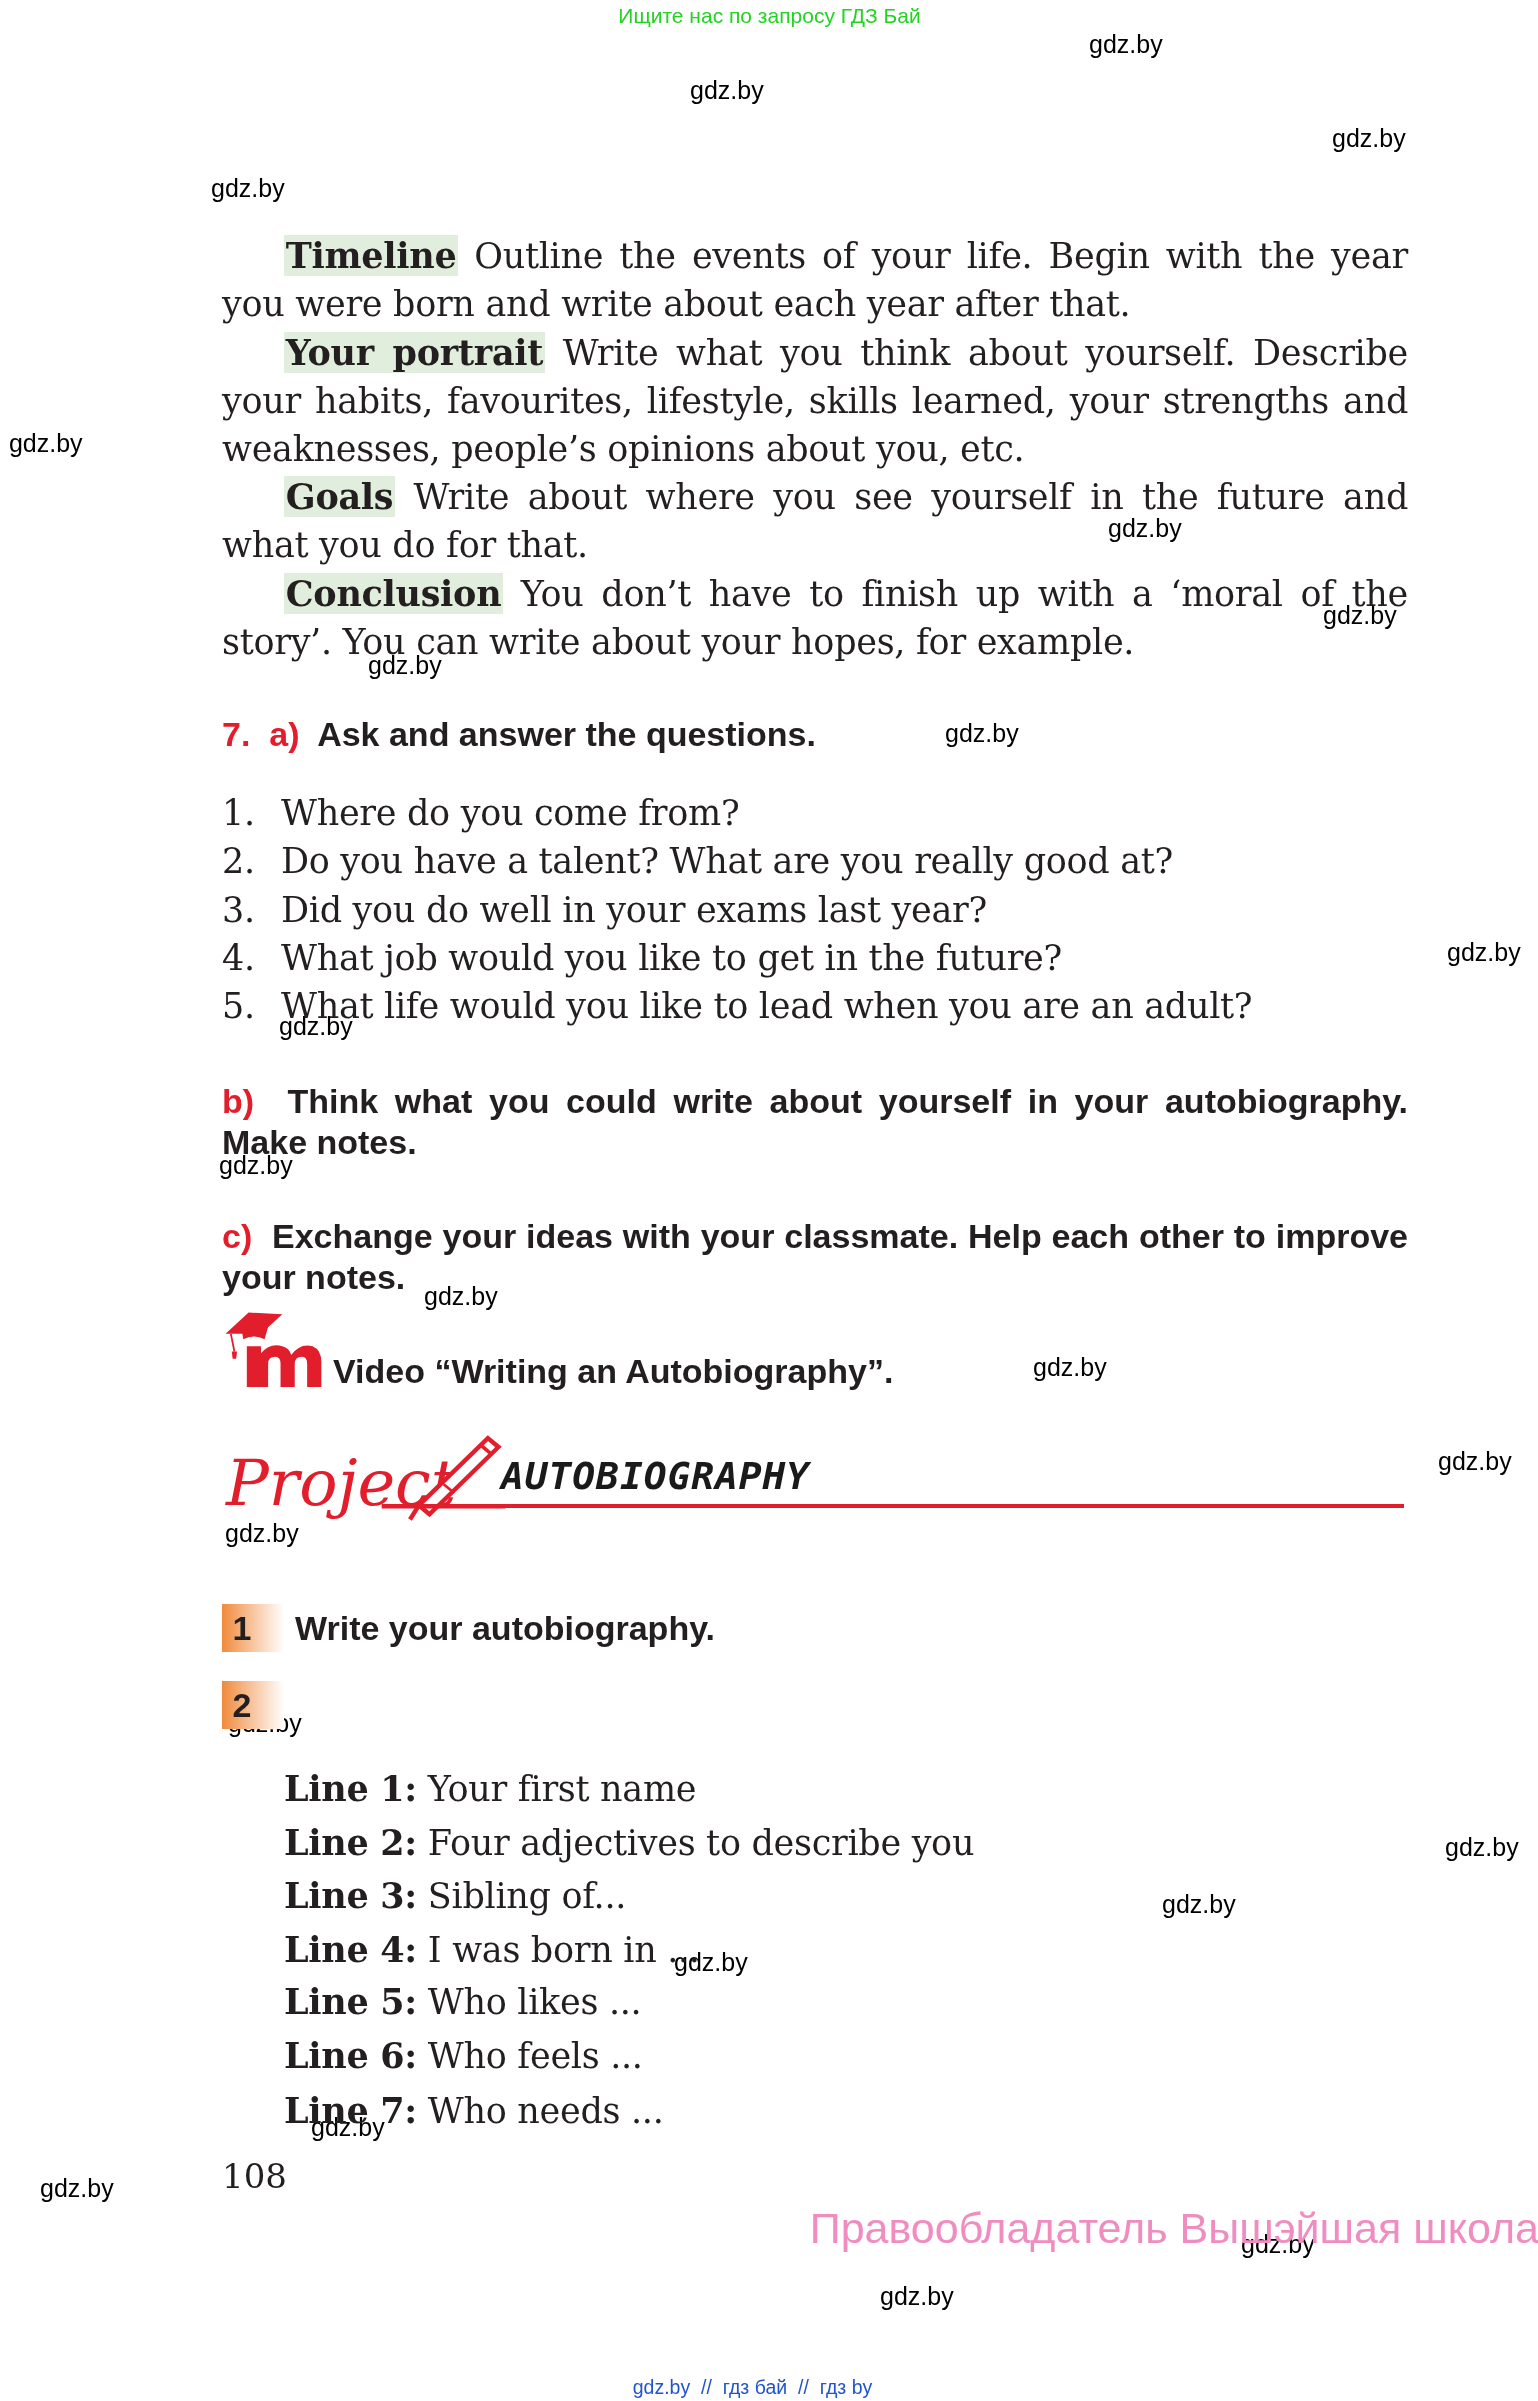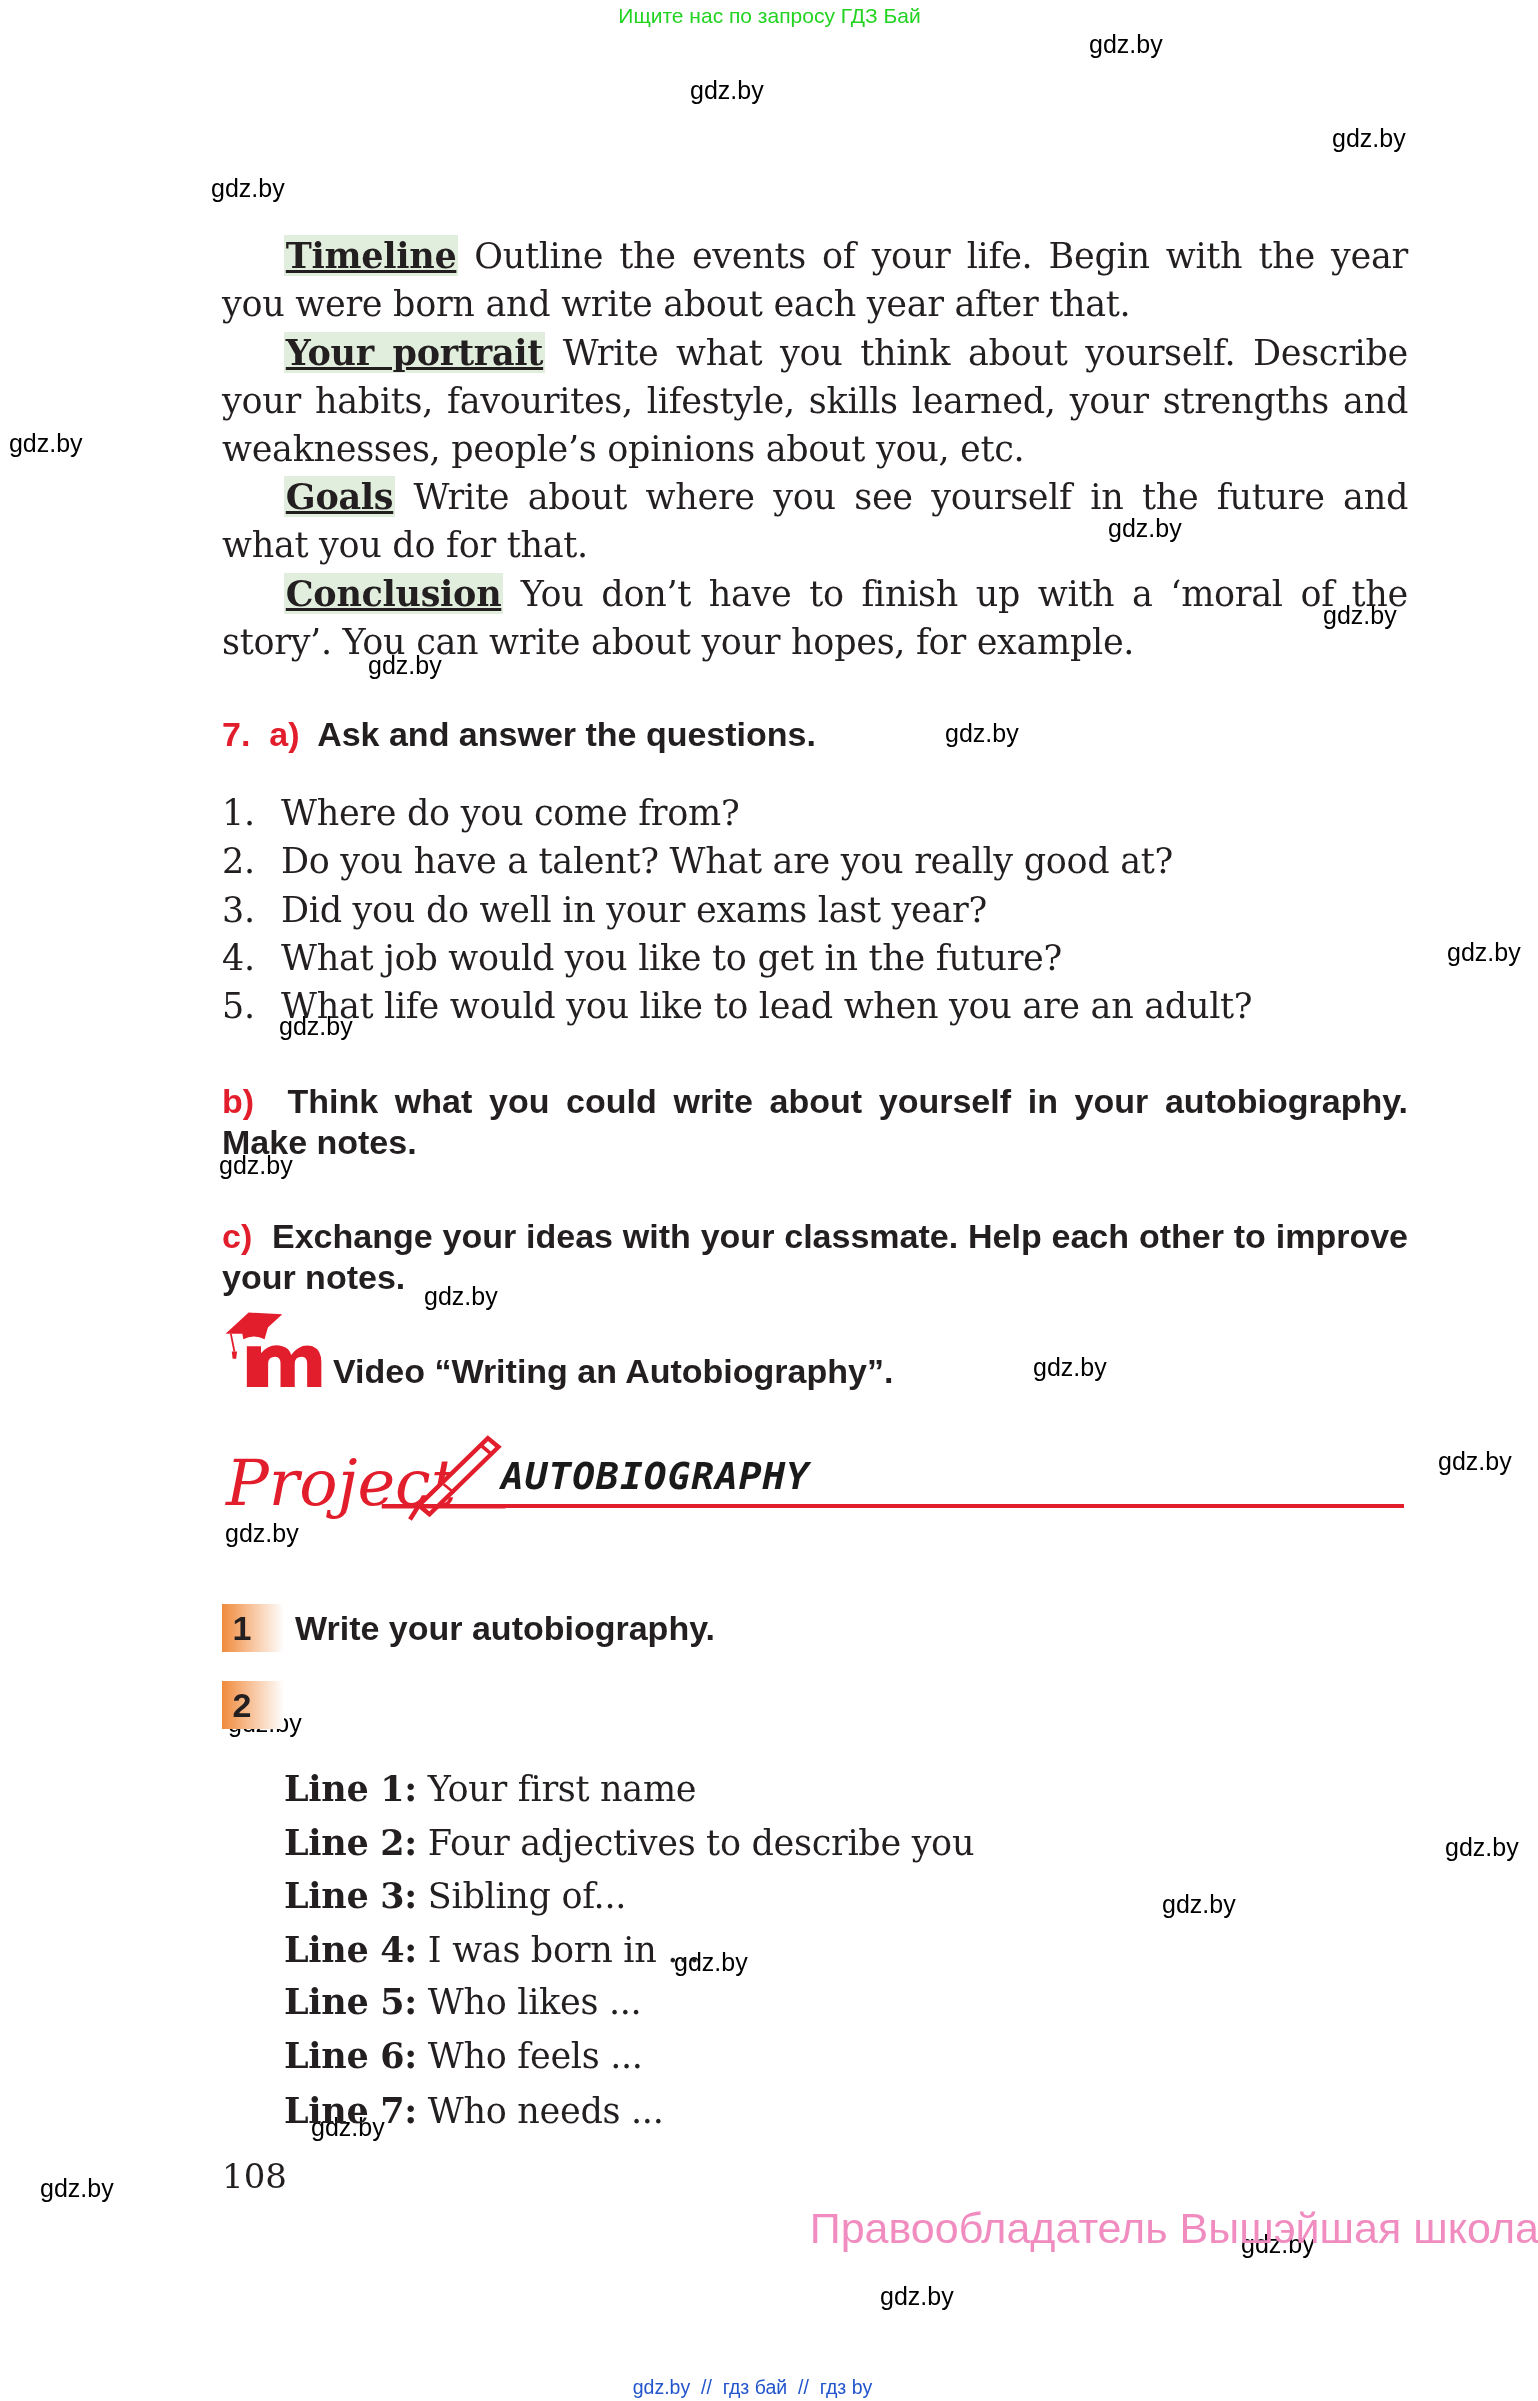--- a/index.html
+++ b/index.html
@@ -2,21 +2,21 @@
 <html style="font-size:14px"><head>
 <meta charset="utf-8">
 <style>
   html, body { margin:0; padding:0; background:#ffffff; }
   body { width:1539px; height:2401px; position:relative; overflow:hidden; color:#231f20; }
   .abs { position:absolute; white-space:nowrap; }
   .wm { position:absolute; font-family:"Liberation Sans", sans-serif; font-size:25px; color:#000000; white-space:nowrap; }
   .top-note { position:absolute; left:0; width:1539px; top:3.5px; text-align:center; font-family:"Liberation Sans", sans-serif; font-size:21px; color:#22d322; }
   .para { position:absolute; left:222px; width:1186px; font-family:"DejaVu Serif", serif; font-size:35px; line-height:48px; text-align:justify; letter-spacing:-0.3px; }
   .para .indent { display:inline-block; width:62px; }
-  .hl { background:#e2eedd; font-weight:bold; padding:0 1.8px;text-decoration:underline; }
+  .hl { background:#e2eedd; font-weight:bold; padding:0 1.8px; }
   .task { position:absolute; left:222px; width:1186px; font-family:"Liberation Sans", sans-serif; font-weight:bold; font-size:34px; line-height:41px; text-align:justify; }
   .red { color:#e31e2c; }
   .q { position:absolute; left:222px; font-family:"DejaVu Serif", serif; font-size:35px; line-height:43px; white-space:nowrap; letter-spacing:-0.3px; }
   .q .num { display:inline-block; width:59px; }
   .step { position:absolute; left:222px; height:48px; width:1152px; font-family:"Liberation Sans", sans-serif; font-weight:bold; font-size:34px; line-height:48px; }
   .step .badge { position:absolute; left:0; top:0; width:62px; height:48px; background:linear-gradient(to right, #f08a3c 0%, #f7c096 45%, #ffffff 100%); }
   .step .badge span { position:absolute; left:10.6px; top:0; }
   .step .txt { position:absolute; left:73px; top:0; }
   .poem { position:absolute; left:284px; font-family:"DejaVu Serif", serif; font-size:35px; line-height:43px; white-space:nowrap; letter-spacing:-0.3px; }
   .poem b { font-weight:bold; }

